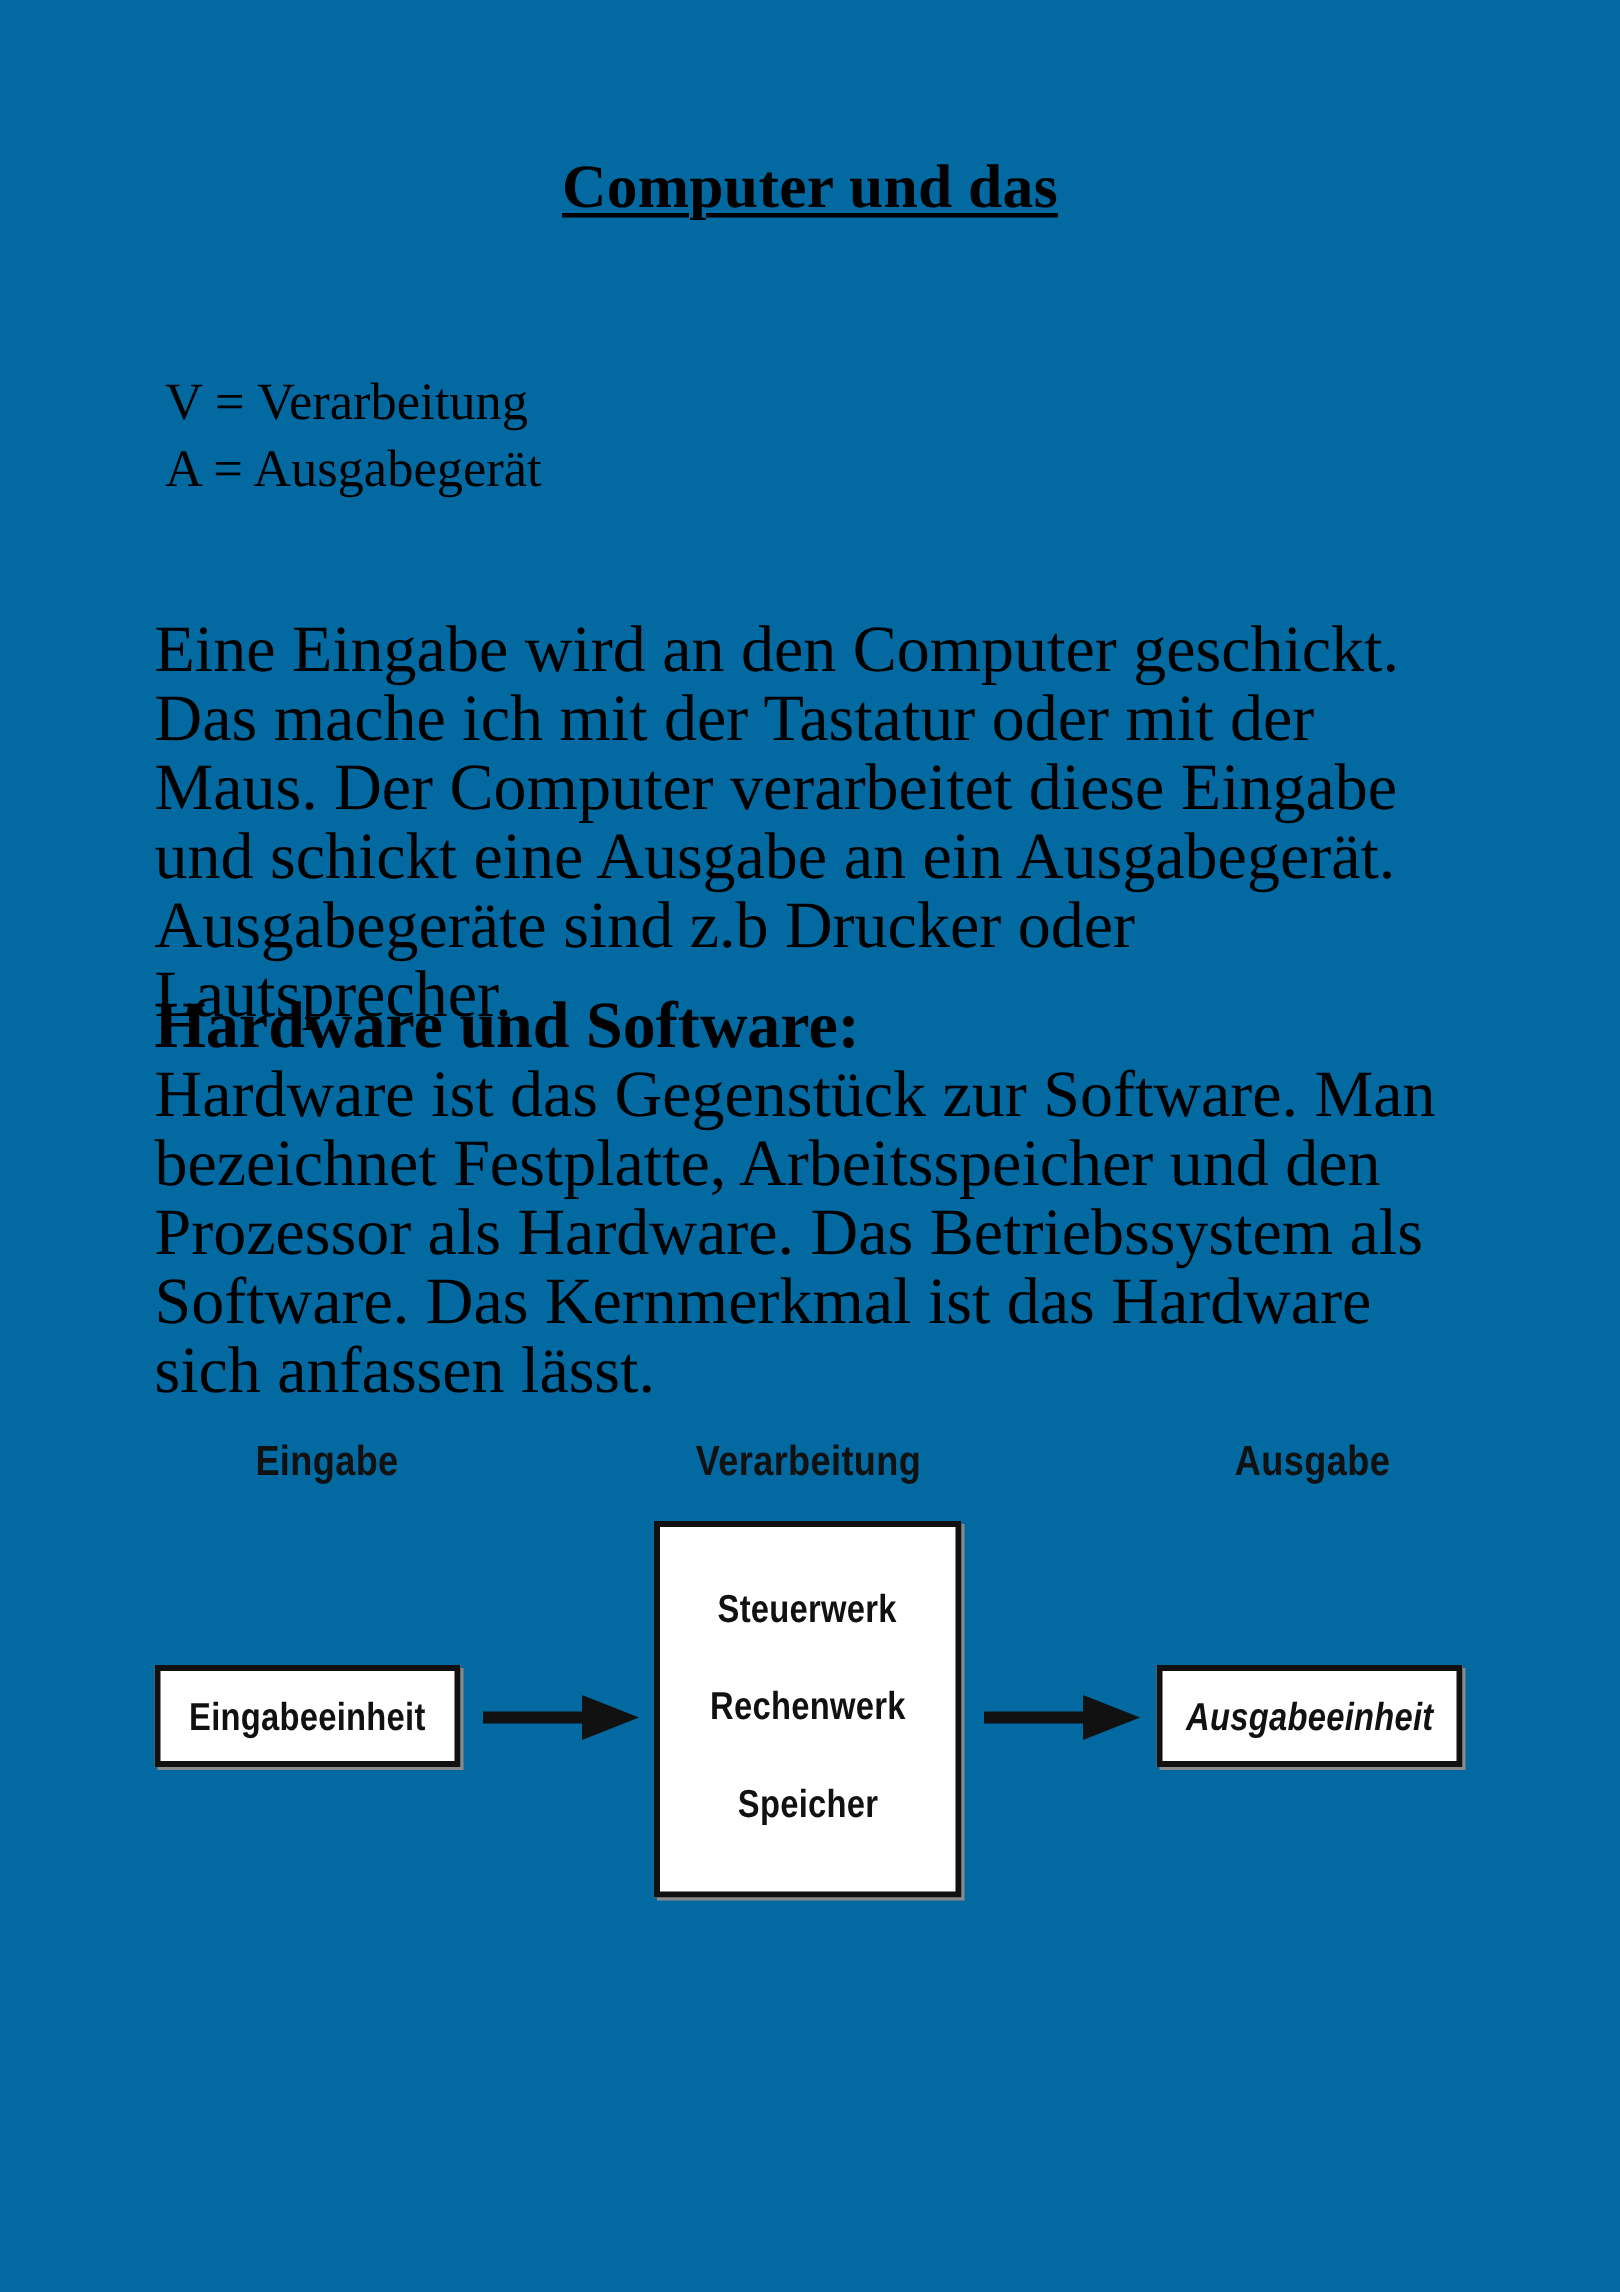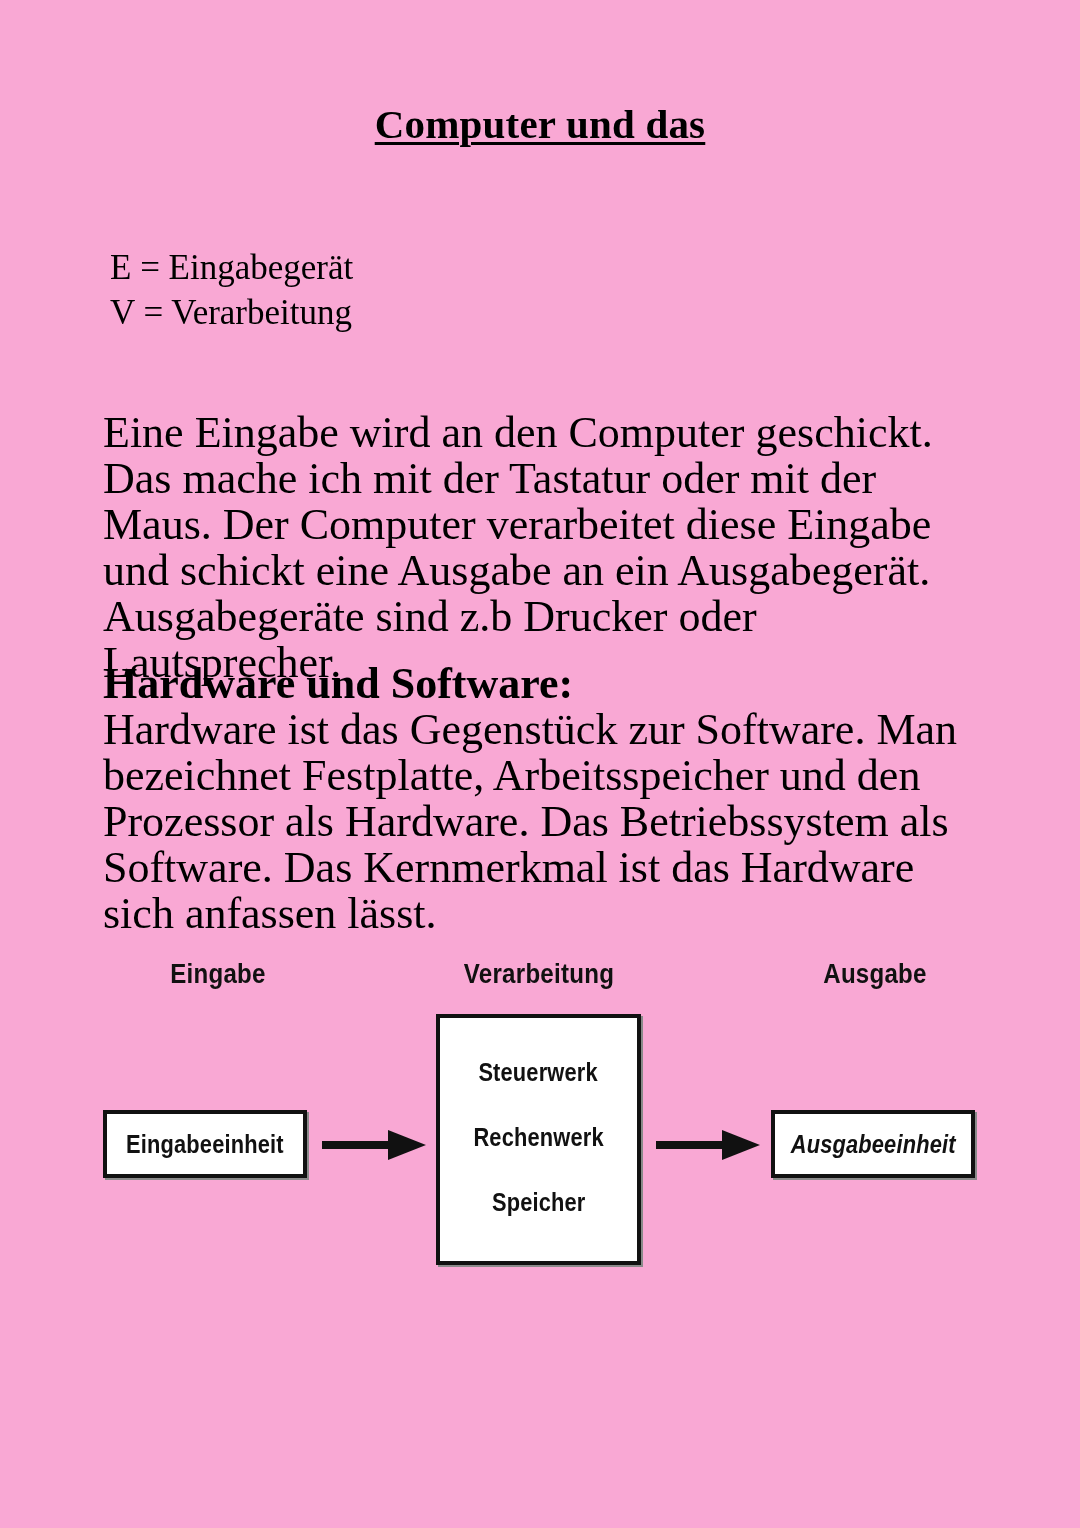--- a/index.html
+++ b/index.html
@@ -4,21 +4,21 @@
 <style>
   html, body {
     margin: 0;
     padding: 0;
     background: #ffffff;
   }
   .page {
     position: relative;
     width: 1080px;
     height: 1528px;
-    background: #f9a8d4;
+    background: #0369a1;
     overflow: hidden;
     font-family: "Liberation Serif", "DejaVu Serif", serif;
     color: #000000;
   }
 
   
   .title-block {
     position: absolute;
     top: 98px;
     left: 0;
@@ -153,22 +153,22 @@
 
 <div class="page">
 
   <div class="title-block">
     <div class="title-line">
       <span class="u">Computer und das</span>
     </div>
   </div>
 
   <div class="eva-list">
-    <div class="eva-row">E = Eingabegerät</div>
     <div class="eva-row">V = Verarbeitung</div>
+    <div class="eva-row">A = Ausgabegerät</div>
   </div>
 
   <div class="para para-1">
     <span>Eine Eingabe wird an den Computer geschickt. Das mache ich mit der Tastatur oder mit der Maus. Der Computer verarbeitet diese Eingabe und schickt eine Ausgabe an ein Ausgabegerät. Ausgabegeräte sind z.b Drucker oder Lautsprecher.</span>
   </div>
 
   <div class="para para-2">
     <span class="subhead">Hardware und Software:</span>
     <span>Hardware ist das Gegenstück zur Software. Man bezeichnet Festplatte, Arbeitsspeicher und den Prozessor als Hardware. Das Betriebssystem als Software. Das Kernmerkmal ist das Hardware sich anfassen lässt.</span>
   </div>

